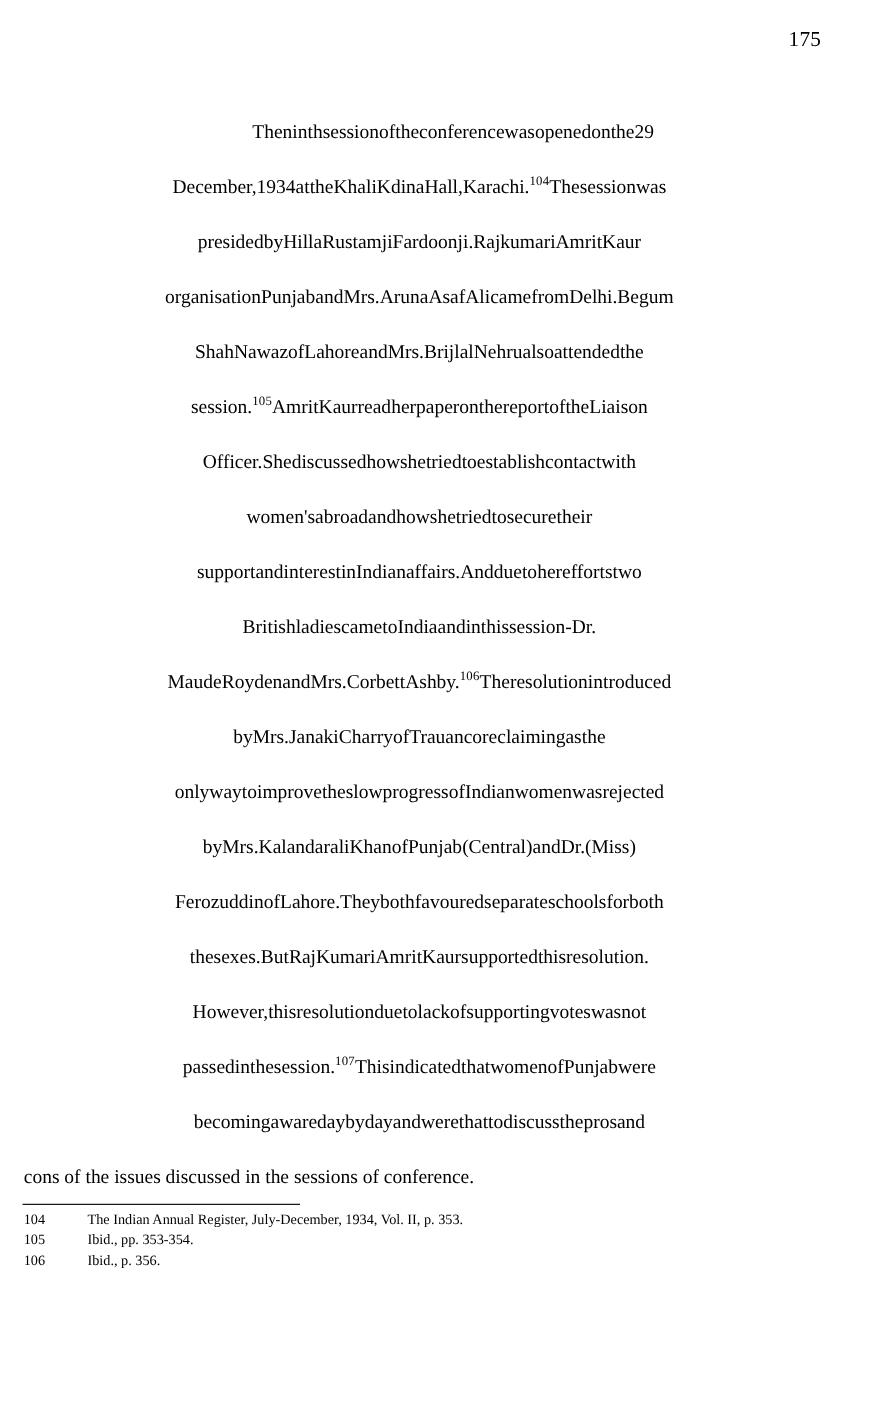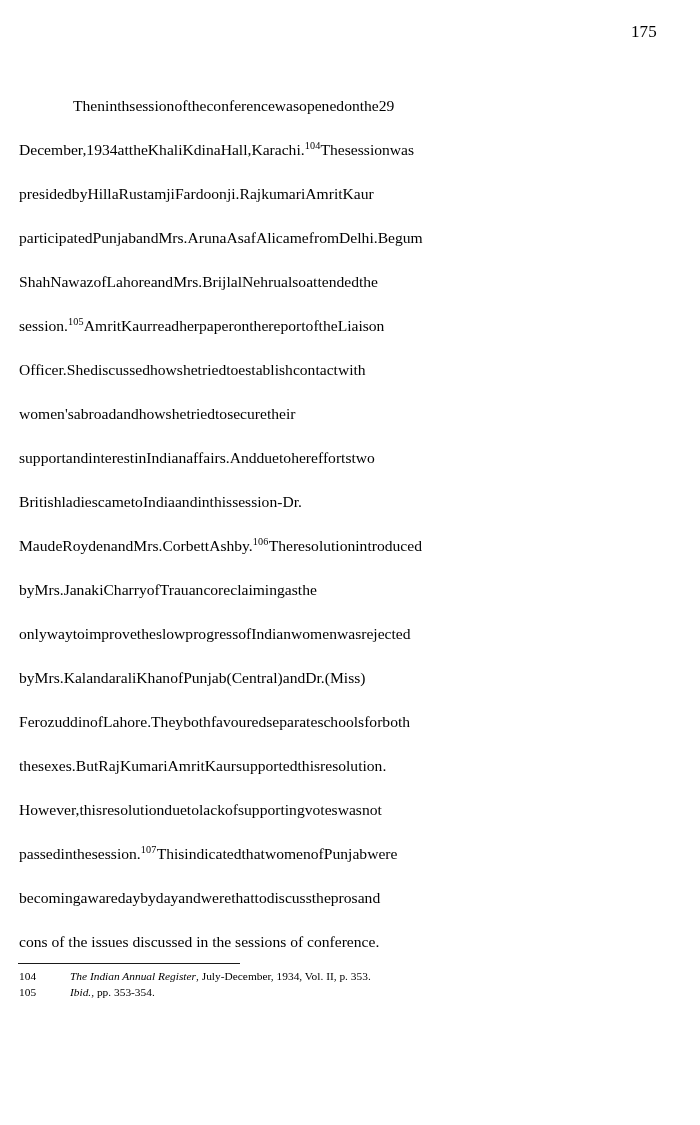--- a/index.html
+++ b/index.html
@@ -49,21 +49,21 @@
     line-height: 44px;
     font-size: 15.6px;
     white-space: nowrap;
     position: relative;
   }
 
   
   .tline.just {
     display: flex;
     flex-direction: row;
-    justify-content: flex-start;
+    justify-content: center;
     white-space: normal;
   }
   .tline.just > .w {
     display: inline-block;
     white-space: pre;
   }
   
   .tline.flush {
     display: block;
   }
@@ -100,21 +100,21 @@
   }
   .fn-num {
     display: inline-block;
     width: 51px;
     vertical-align: top;
   }
   .fn-text {
     display: inline-block;
     vertical-align: top;
   }
-  .it { font-style: italic; }
+  .it { }
 </style>
 </head>
 <body>
 
 <div class="page">
 
   <div class="folio">175</div>
 
   <div class="body-block" id="body-block">
       <div class="tline just">
@@ -148,21 +148,21 @@
         <span class="w">presided</span>
         <span class="w">by</span>
         <span class="w">Hilla</span>
         <span class="w">Rustamji</span>
         <span class="w">Fardoonji.</span>
         <span class="w">Rajkumari</span>
         <span class="w">Amrit</span>
         <span class="w">Kaur</span>
       </div>
       <div class="tline just">
-        <span class="w">participated</span>
+        <span class="w">organisation</span>
         <span class="w">Punjab</span>
         <span class="w">and</span>
         <span class="w">Mrs.</span>
         <span class="w">Aruna</span>
         <span class="w">Asaf</span>
         <span class="w">Ali</span>
         <span class="w">came</span>
         <span class="w">from</span>
         <span class="w">Delhi.</span>
         <span class="w">Begum</span>
@@ -358,15 +358,16 @@
         <span class="w">and</span>
       </div>
       <div class="tline flush">cons of the issues discussed in the sessions of conference.</div>
     </div>
 
   <div class="fn-rule"></div>
 
   <div class="footnotes" id="footnote-list">
       <div class="fn-row"><span class="fn-num">104</span><span class="fn-text"><span class="it">The Indian Annual Register</span><span>, July-December, 1934, Vol. II, p. 353.</span></span></div>
       <div class="fn-row"><span class="fn-num">105</span><span class="fn-text"><span class="it">Ibid.</span><span>, pp. 353-354.</span></span></div>
+      <div class="fn-row"><span class="fn-num">106</span><span class="fn-text"><span class="it">Ibid.</span><span>, p. 356.</span></span></div>
     </div>
 
 </div>
 
 </body></html>

